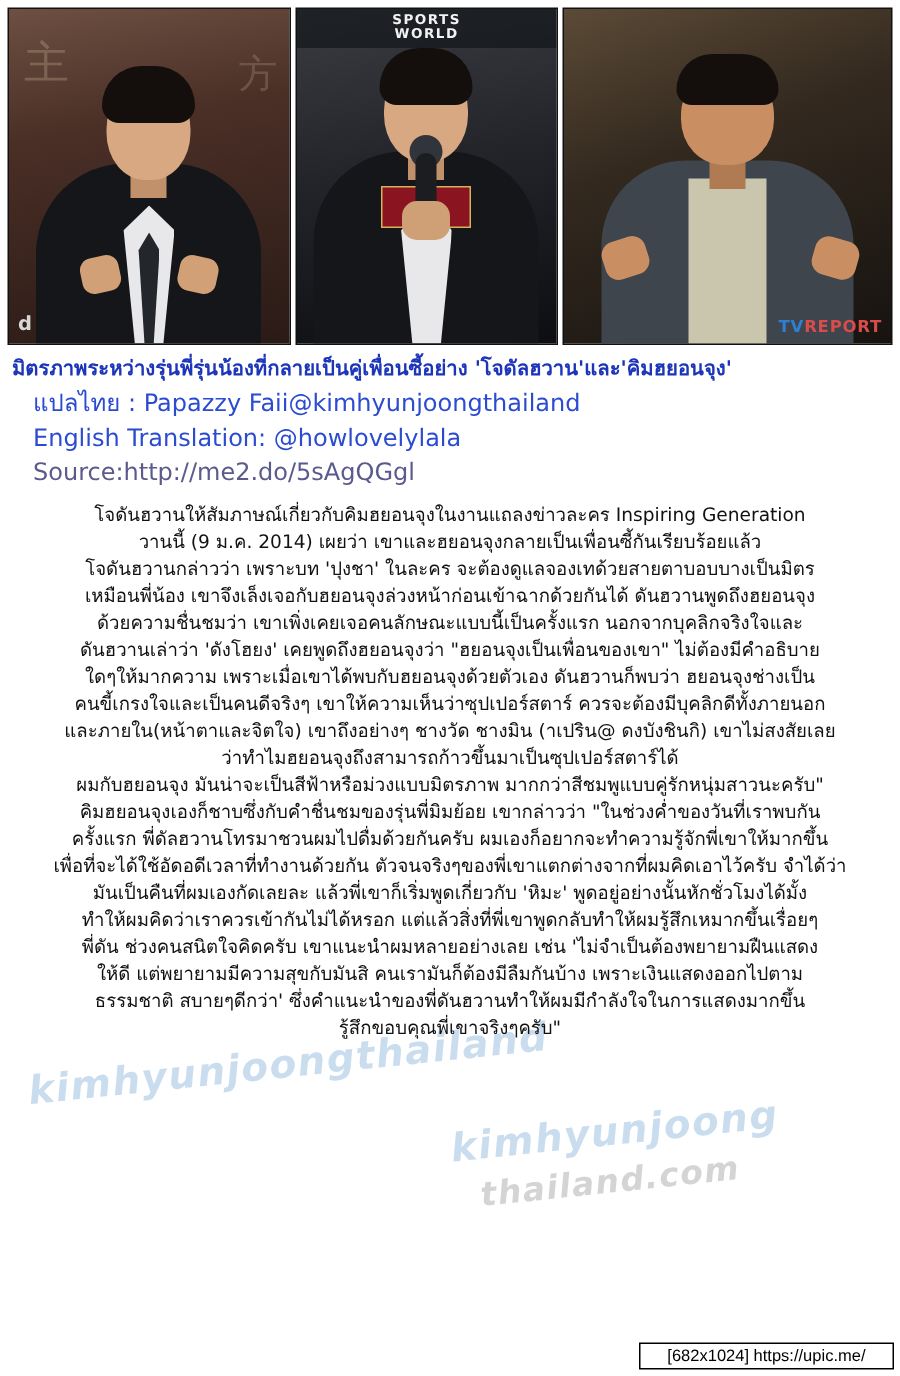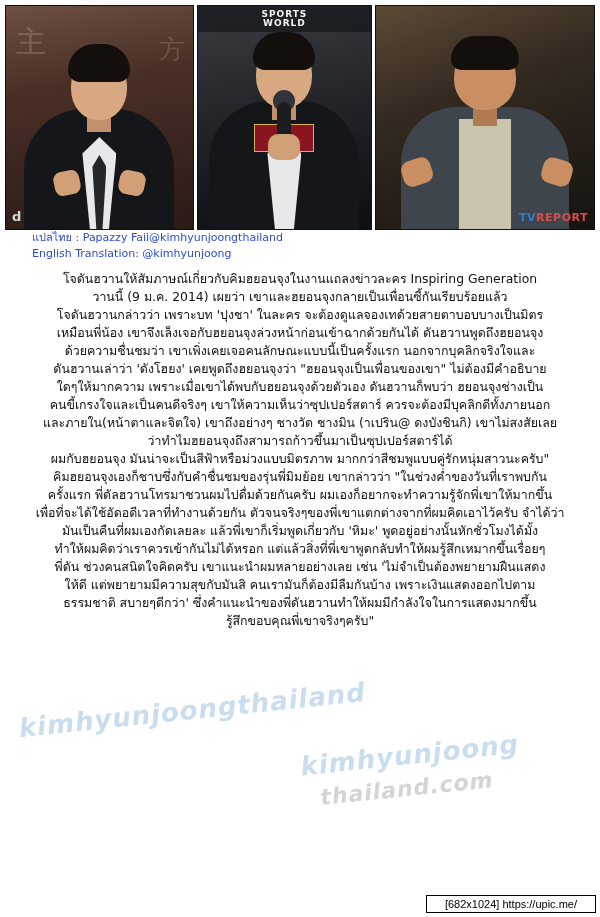--- a/index.html
+++ b/index.html
@@ -249,22 +249,22 @@
 
   
   .headline {
     color: #1c35b9;
     font-weight: bold;
     font-size: 13.5px;
     padding: 8px 8px 2px 8px;
     line-height: 1.25;
   }
   .credits {
-    padding: 0 8px 0 32px;
-    font-size: 11px;
+    padding: 0 8px 0 22px;
+    font-size: 16px;
     line-height: 1.45;
   }
   .credits div { color: #2b4bd0; }
   .credits .src { color: #5a5a8c; }
 
   
   .body-text {
     position: relative;
     padding: 8px 8px 0 8px;
     font-size: 12.4px;
@@ -350,24 +350,26 @@
       <div class="neck"></div>
       <div class="head"></div>
       <div class="hair"></div>
       <div class="hand l"></div>
       <div class="hand r"></div>
       <div class="wm tv"><span>TV</span><em>REPORT</em></div>
     </div>
 
   </div>
 
+  <div class="headline">มิตรภาพระหว่างรุ่นพี่รุ่นน้องที่กลายเป็นคู่เพื่อนซี้อย่าง 'โจดัลฮวาน'และ'คิมฮยอนจุง'</div>
 
   <div class="credits">
     <div>แปลไทย : Papazzy Faii@kimhyunjoongthailand</div>
-    <div>English Translation: @kimhyunjoong</div>
+    <div>English Translation: @howlovelylala</div>
+    <div class="src">Source:http://me2.do/5sAgQGgl</div>
   </div>
 
   <div class="watermark w1">kimhyunjoongthailand</div>
   <div class="watermark w2">kimhyunjoong</div>
   <div class="watermark w3">thailand.com</div>
 
   <div class="body-text">
     <p>โจดันฮวานให้สัมภาษณ์เกี่ยวกับคิมฮยอนจุงในงานแถลงข่าวละคร Inspiring Generation</p>
     <p>วานนี้ (9 ม.ค. 2014) เผยว่า เขาและฮยอนจุงกลายเป็นเพื่อนซี้กันเรียบร้อยแล้ว</p>
     <p>โจดันฮวานกล่าวว่า เพราะบท 'ปุงชา' ในละคร จะต้องดูแลจองเทด้วยสายตาบอบบางเป็นมิตร</p>

